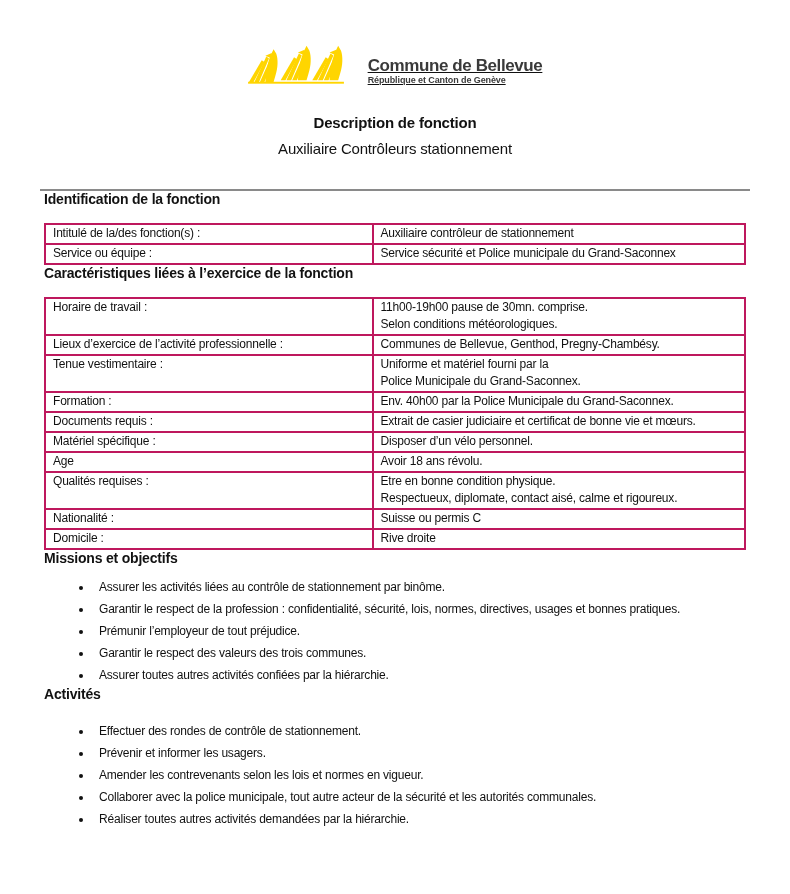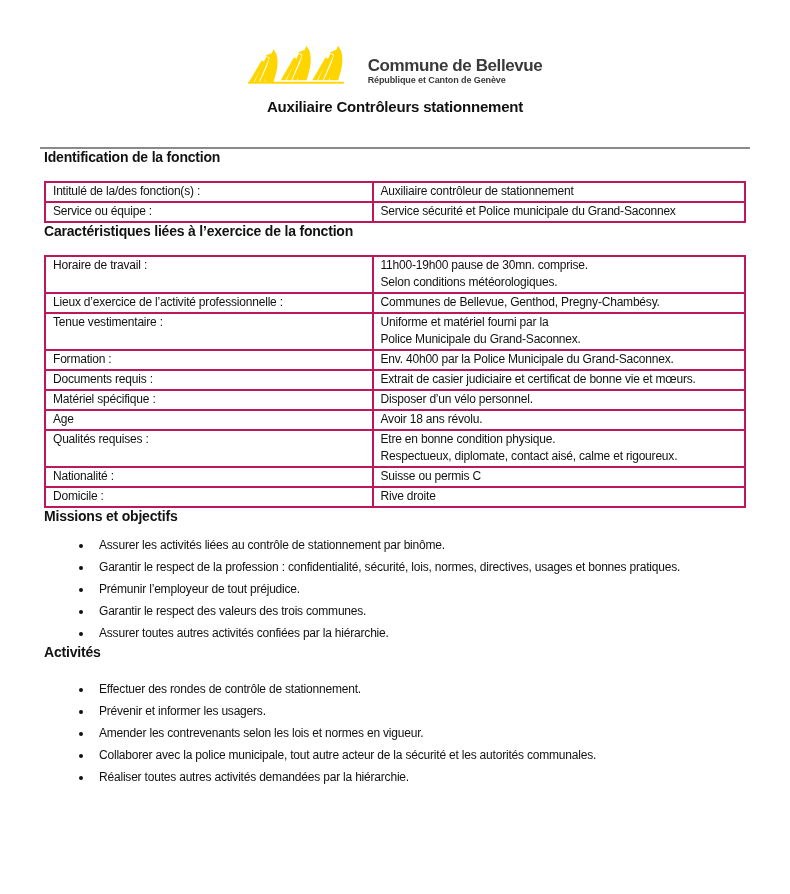--- a/index.html
+++ b/index.html
@@ -5,28 +5,28 @@
   html,body{margin:0;padding:0;background:#ffffff;}
   body{
     width:790px;min-height:894px;
     font-family:"Liberation Sans",sans-serif;
     color:#111;
     letter-spacing:-0.2px;
   }
   .page{box-sizing:border-box;width:790px;min-height:894px;padding:40px 44px 20px 44px;}
 
   
-  .logo-row{display:flex;justify-content:center;align-items:flex-start;gap:24px;height:50px;}
+  .logo-row{display:flex;justify-content:center;align-items:flex-start;gap:24px;height:50px;text-decoration:underline;}
   .logo-mark{flex:0 0 auto;margin-top:2px;}
   .logo-text{display:flex;flex-direction:column;justify-content:flex-end;height:46px;}
   .logo-org{font-size:17px;font-weight:bold;color:#3a3a3a;letter-spacing:-0.4px;line-height:19px;}
   .logo-canton{font-size:9px;font-weight:bold;color:#3a3a3a;letter-spacing:-0.1px;line-height:11px;}
 
   .doc-title{margin:24px 0 0 0;text-align:center;font-size:15px;font-weight:bold;color:#121212;line-height:18px;}
-  .doc-subtitle{margin:8px 0 16px 0;text-align:center;font-size:15px;font-weight:bold;color:#121212;line-height:18px;}
+  .doc-subtitle{margin:8px 0 16px 0;text-align:center;font-size:15px;font-weight:normal;color:#121212;line-height:18px;}
 
   hr.rule{border:none;border-top:2px solid #8a8a8a;margin:31px -4px 0 -4px;}
 
   h3.sec{font-size:14px;font-weight:bold;color:#121212;margin:0;line-height:16px;}
   .sec-identification{margin-top:23px;}
   .sec-caracteristiques{margin-top:35px;}
   .sec-missions{margin-top:22px;}
   .sec-activites{margin-top:24px;}
 
   table.doc-table{
@@ -70,20 +70,21 @@
         <use href="#bird" x="33" y="0"></use>
         <use href="#bird" x="66" y="0"></use>
         <rect x="0" y="41.5" width="100" height="2" fill="#FFD500"></rect>
       </svg>
       <div class="logo-text">
         <div class="logo-org">Commune de Bellevue</div>
         <div class="logo-canton">République et Canton de Genève</div>
       </div>
     </div>
 
+    <h1 class="doc-title">Description de fonction</h1>
     <h2 class="doc-subtitle">Auxiliaire Contrôleurs stationnement</h2>
   </header>
 
   <hr class="rule">
 
   <section>
     <h3 class="sec sec-identification">Identification de la fonction</h3>
     <table class="doc-table">
       <tbody>
           <tr>

